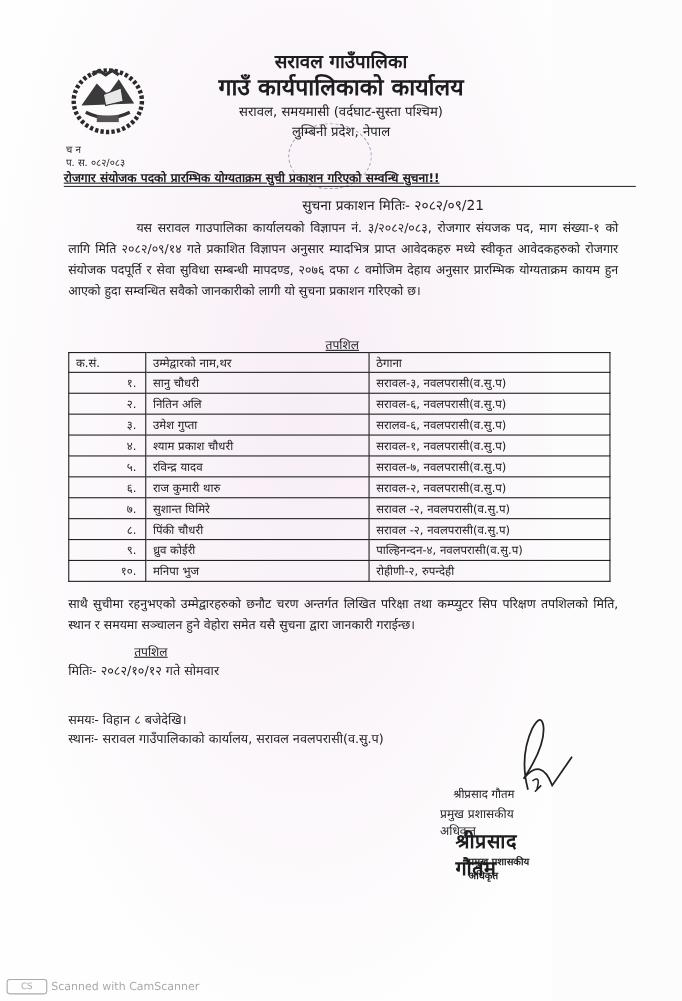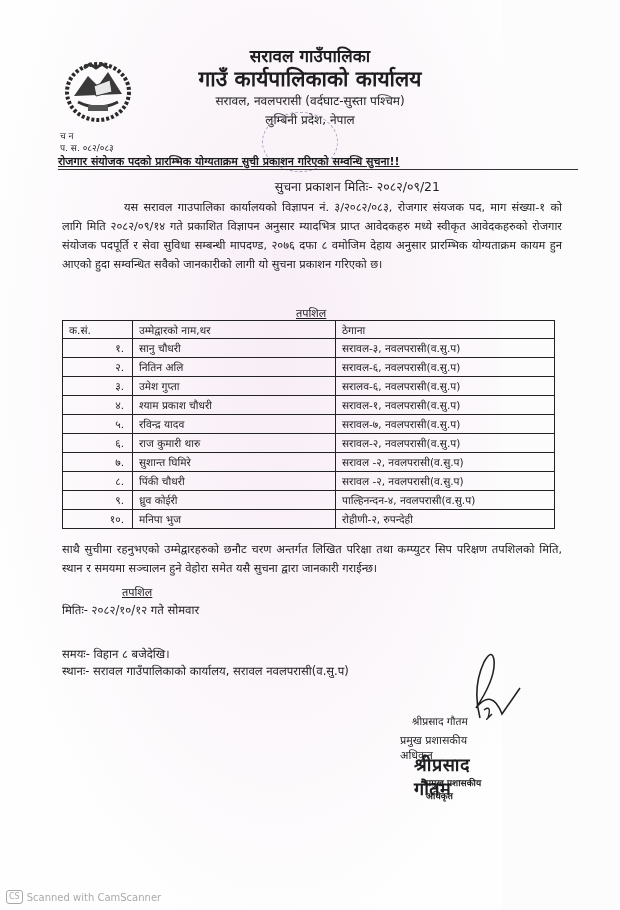--- a/index.html
+++ b/index.html
@@ -60,40 +60,40 @@
   .sig-line { position:absolute; left:412px; top:714px; font-size:10.5px; }
   .sig-role { position:absolute; left:400px; top:732px; font-size:11px; }
   .seal-name { position:absolute; left:414px; top:752px; font-size:18px; font-weight:bold; letter-spacing:.5px; }
   .seal-role { position:absolute; left:426px; top:776px; font-size:9px; font-weight:bold; }
   .footer {
     position:absolute; left:6px; top:890px; font-size:10px; color:#aaa;
     display:flex; align-items:center; gap:4px;
   }
   .cs-icon {
     display:inline-block; border:1px solid #aaa; border-radius:3px;
-    font-size:8px; padding:0 2px; line-height:12px; color:#aaa;
+    font-size:8px; padding:0 12px; line-height:12px; color:#aaa;
   }
 </style>
 </head>
 <body>
 
 <div class="paper">
 
   <svg class="emblem" viewBox="0 0 68 66">
     <ellipse cx="34" cy="34" rx="31" ry="28" fill="none" stroke="#2a2a2a" stroke-width="4" stroke-dasharray="3 2"></ellipse>
     <path d="M10 38 L24 18 L34 28 L44 14 L58 36 Z" fill="#3a3a3a"></path>
     <path d="M30 28 L46 22 L48 34 L32 38 Z" fill="#e8e8e8" stroke="#333"></path>
     <path d="M14 44 Q34 54 54 44" fill="none" stroke="#333" stroke-width="3"></path>
     <rect x="24" y="47" width="20" height="6" fill="#555"></rect>
     <path d="M20 10 L26 6 L32 10 L38 6 L44 10" stroke="#333" stroke-width="3" fill="none"></path>
   </svg>
 
   <div class="header h1">सरावल गाउँपालिका</div>
   <div class="header h2">गाउँ कार्यपालिकाको कार्यालय</div>
-  <div class="header h3">सरावल, नवलपरासी (वर्दघाट-सुस्ता पश्चिम)</div>
+  <div class="header h3">सरावल, समयमासी (वर्दघाट-सुस्ता पश्चिम)</div>
   <div class="header h4">लुम्बिनी प्रदेश, नेपाल</div>
   <div class="stamp"></div>
 
   <div class="refs ref1">च न</div>
   <div class="refs ref2">प. स. ०८२/०८३</div>
 
   <div class="title">रोजगार संयोजक पदको प्रारम्भिक योग्यताक्रम सुची प्रकाशन गरिएको सम्वन्धि सुचना!!</div>
   <div class="pubdate">सुचना प्रकाशन मितिः- २०८२/०९/21</div>
 
   <div class="para p1">यस सरावल गाउपालिका कार्यालयको विज्ञापन नं. ३/२०८२/०८३, रोजगार संयजक पद, माग संख्या-१ को लागि मिति २०८२/०९/१४ गते प्रकाशित विज्ञापन अनुसार म्यादभित्र प्राप्त आवेदकहरु मध्ये स्वीकृत आवेदकहरुको रोजगार संयोजक पदपूर्ति र सेवा सुविधा सम्बन्धी मापदण्ड, २०७६ दफा ८ वमोजिम देहाय अनुसार प्रारम्भिक योग्यताक्रम कायम हुन आएको हुदा सम्वन्धित सवैको जानकारीको लागी यो सुचना प्रकाशन गरिएको छ।</div>

